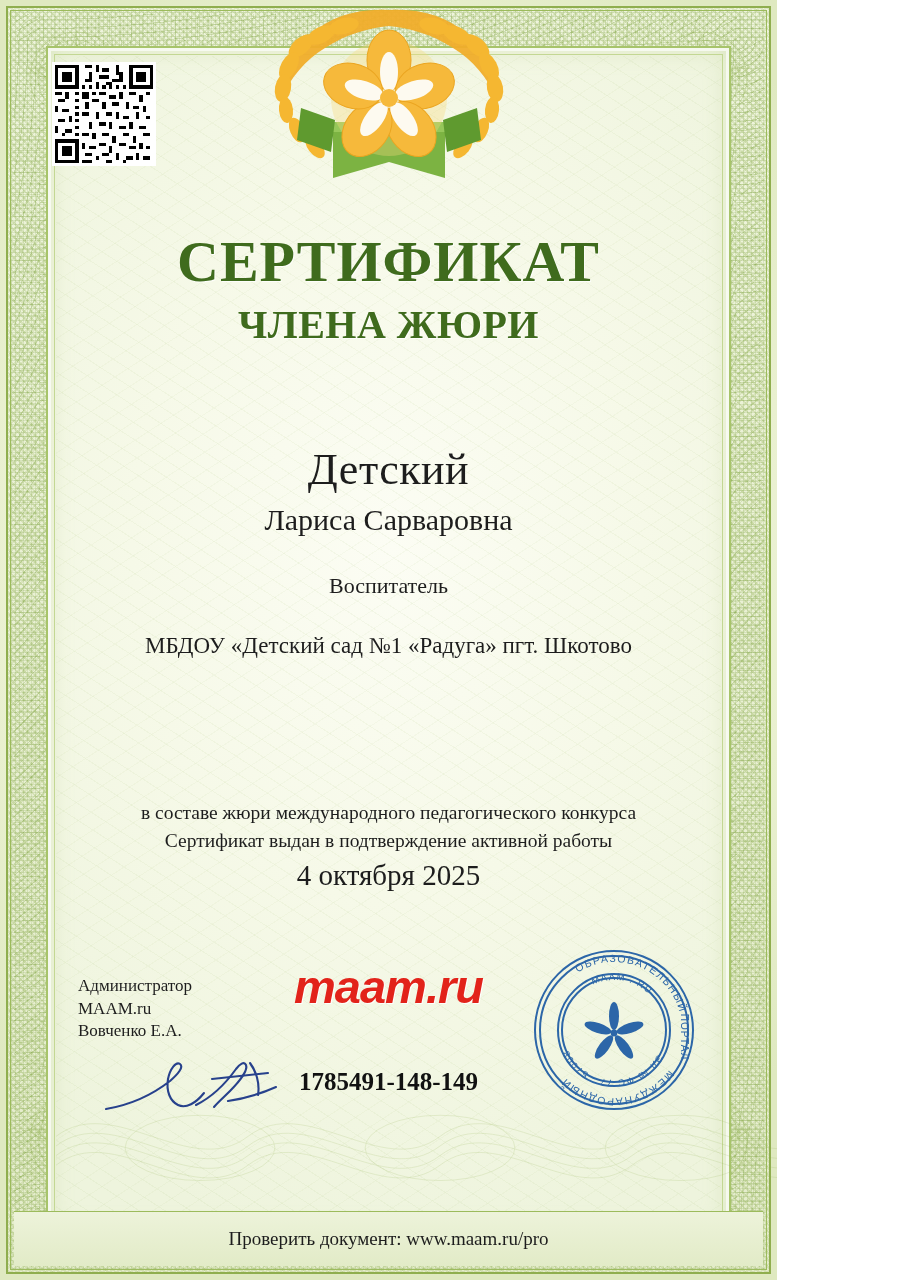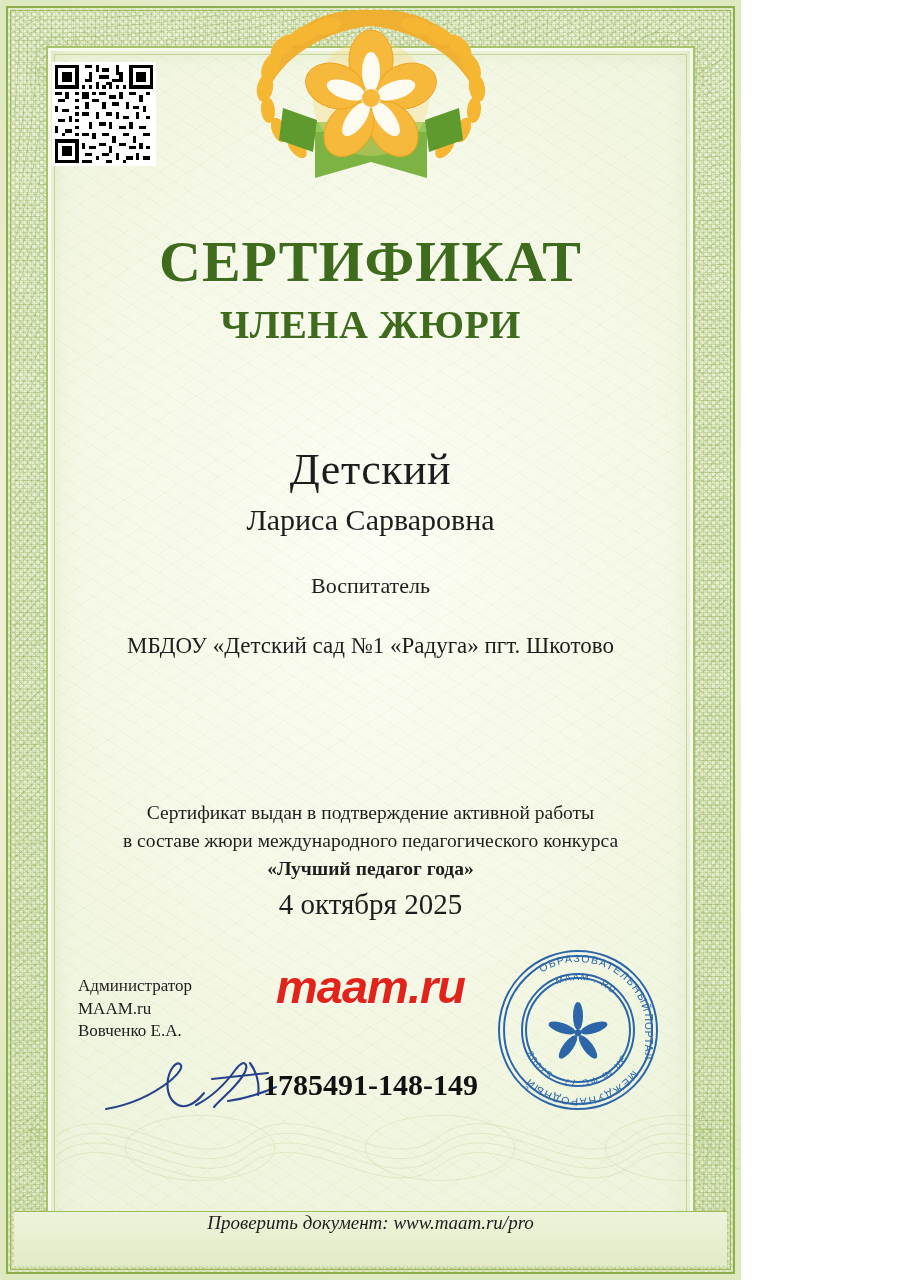--- a/index.html
+++ b/index.html
@@ -10,20 +10,21 @@
   body {
     font-family: "Liberation Serif", serif;
   }
   .certificate {
     position: relative;
     width: 741px;
     height: 1280px;
     overflow: hidden;
     background:
       radial-gradient(ellipse 70% 55% at 50% 45%, #fbfdf2 0%, #f4f7e3 45%, #e9f0cf 75%, #dfe9c0 100%);
+    padding-left: 36px;
   }
 
   
   .frame-outer {
     position: absolute;
     inset: 6px;
     border: 2px solid #8fae4e;
     background:
       repeating-linear-gradient(45deg, rgba(143,174,78,0.22) 0 2px, rgba(255,255,255,0) 2px 5px),
       repeating-linear-gradient(-45deg, rgba(143,174,78,0.18) 0 2px, rgba(255,255,255,0) 2px 5px),
@@ -210,21 +211,21 @@
     color: #222;
     line-height: 1.22;
     background: rgba(255,255,255,0.55);
   }
   .logo-sub .red { color: #e2231a; }
   .doc-number {
     position: absolute;
     left: 50%;
     transform: translateX(-50%);
     top: 1068px;
-    font-size: 30px;
+    font-size: 25px;
     font-weight: bold;
     color: #111;
     white-space: nowrap;
   }
   .stamp {
     position: absolute;
     right: 78px;
     top: 945px;
     width: 170px;
     height: 170px;
@@ -232,23 +233,23 @@
 
   
   .footer-strip {
     position: absolute;
     left: 14px;
     right: 14px;
     bottom: 14px;
     height: 54px;
     border-top: 1px solid #9cbb5c;
     display: flex;
+    align-items: center;
     justify-content: center;
     background: linear-gradient(180deg, #edf3da, #e2ebc7);
-    font-style: italic;
   }
   .footer-text {
     font-size: 19px;
     color: #1d1d1d;
   }
   .wave-band {
     position: absolute;
     left: 56px;
     right: 56px;
     bottom: 86px;
@@ -494,23 +495,22 @@
     <div class="title">СЕРТИФИКАТ</div>
     <div class="subtitle">ЧЛЕНА ЖЮРИ</div>
 
     <div class="recipient-last">Детский</div>
     <div class="recipient-first">Лариса Сарваровна</div>
 
     <div class="role">Воспитатель</div>
     <div class="org">МБДОУ «Детский сад №1 «Радуга» пгт. Шкотово</div>
 
     <div class="award-block">
+      <div>в составе жюри международного педагогического конкурса</div>
       <div>Сертификат выдан в подтверждение активной работы</div>
-      <div>в составе жюри международного педагогического конкурса</div>
-      <div class="strong">«Лучший педагог года»</div>
     </div>
 
     <div class="date">4 октября 2025</div>
   </div>
 
   <div class="admin">
     <div>Администратор</div>
     <div>MAAM.ru</div>
     <div>Вовченко Е.А.</div>
   </div>

